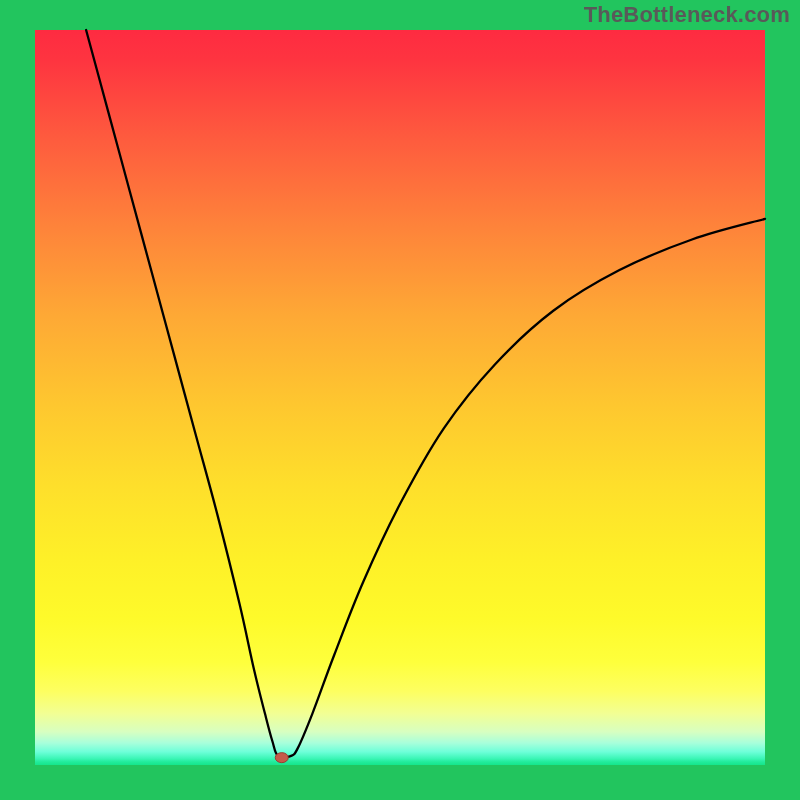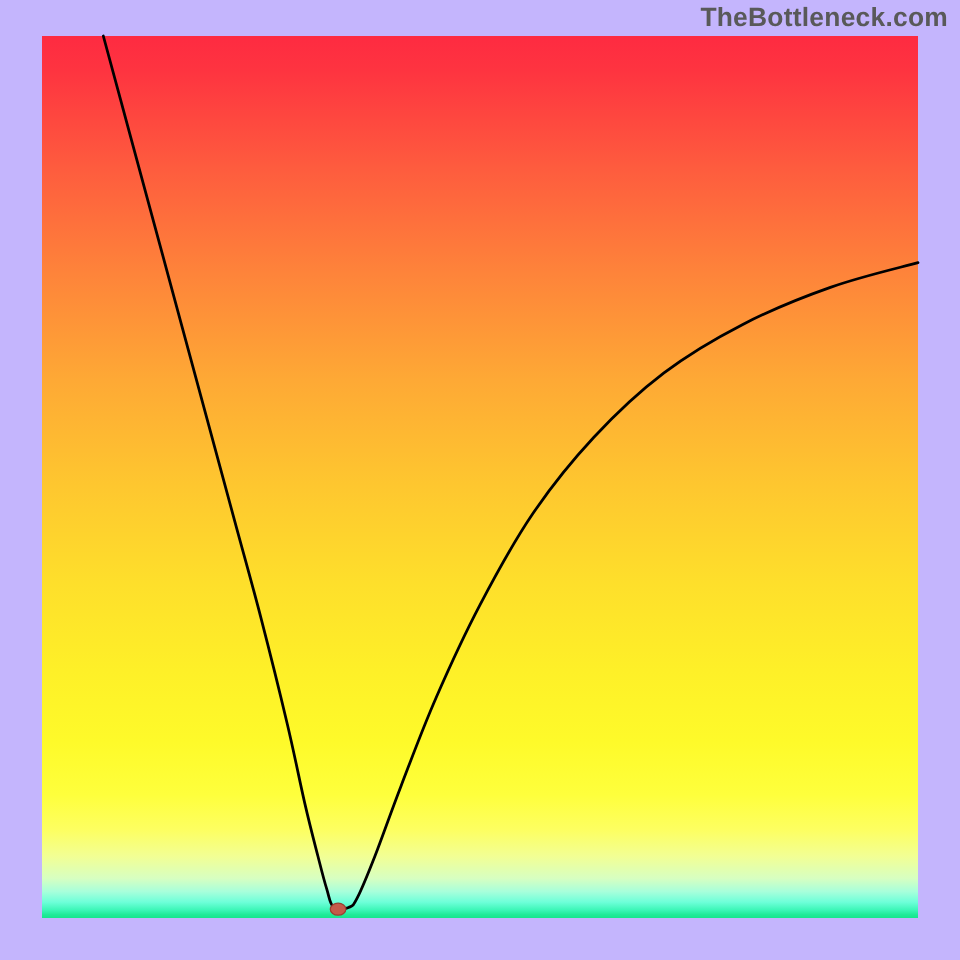--- a/index.html
+++ b/index.html
@@ -7,21 +7,21 @@
     width: 800px;
     height: 800px;
     overflow: hidden;
     background: #000;
     font-family: Arial, Helvetica, sans-serif;
   }
   .frame {
     position: relative;
     width: 800px;
     height: 800px;
-    background: #c4b5fd;
+    background: #22c55e;
   }
   .watermark {
     position: absolute;
     top: 2px;
     right: 10px;
     font-size: 22px;
     font-weight: 600;
     color: #595959;
     letter-spacing: 0.2px;
   }

